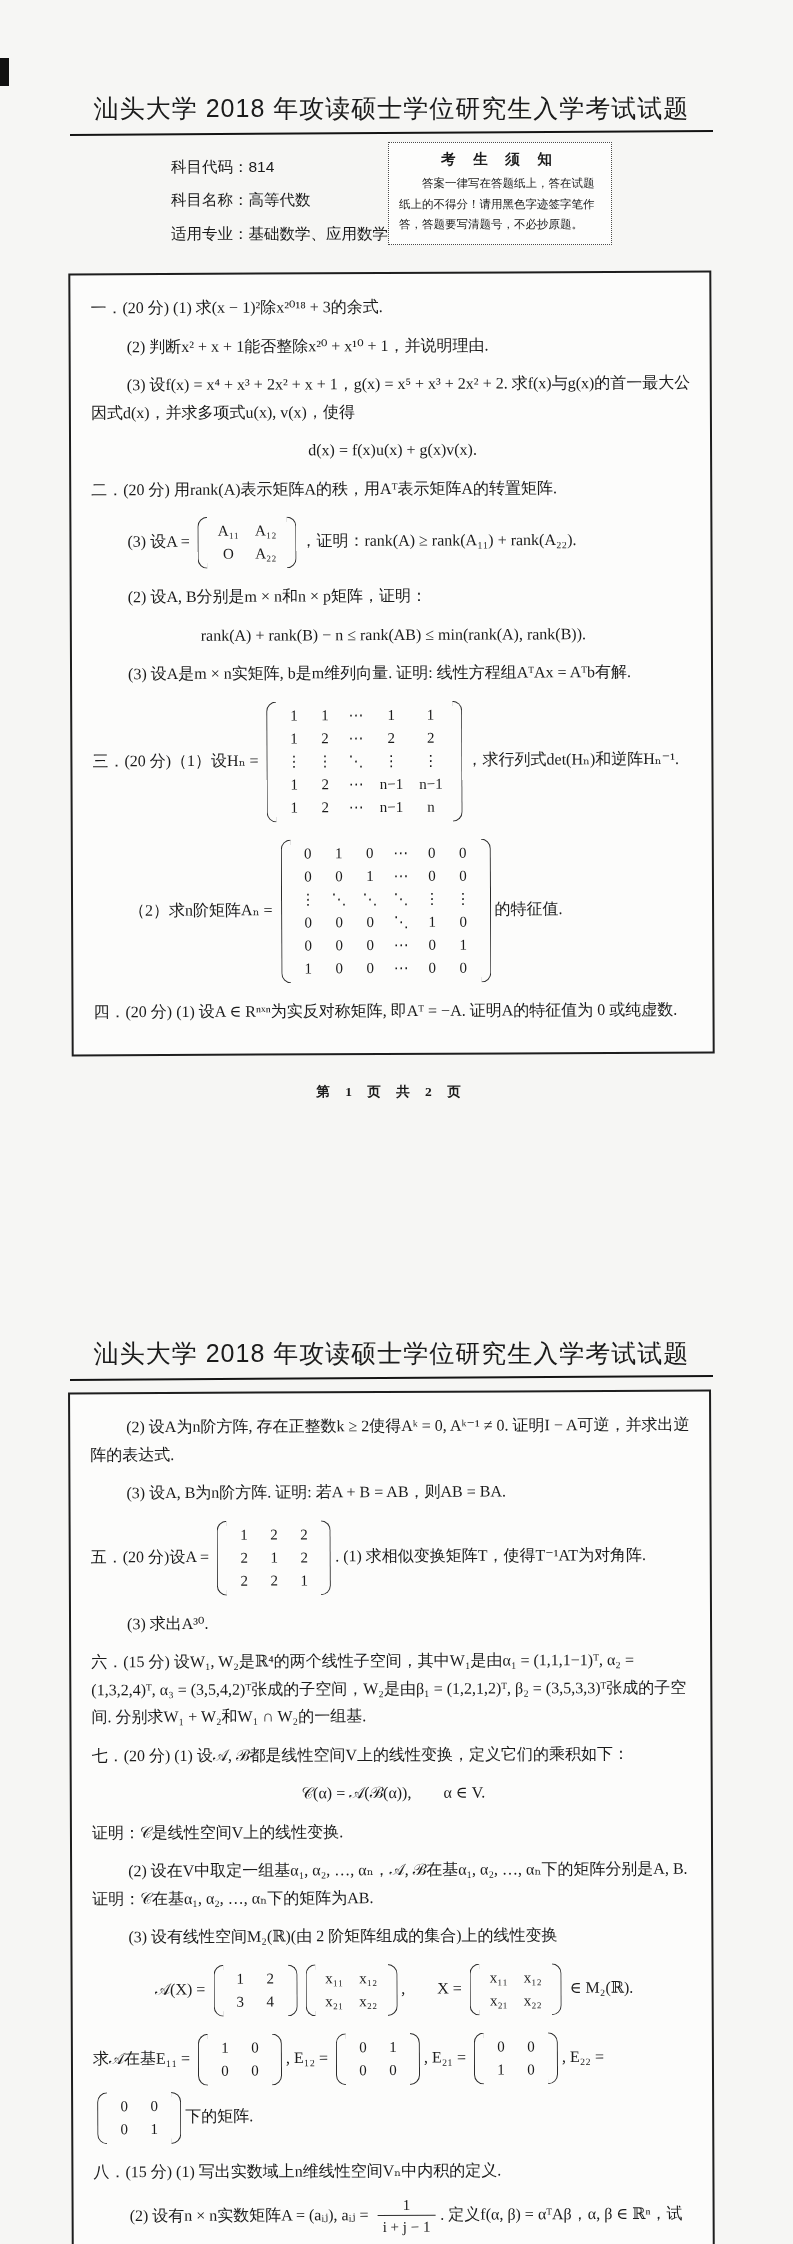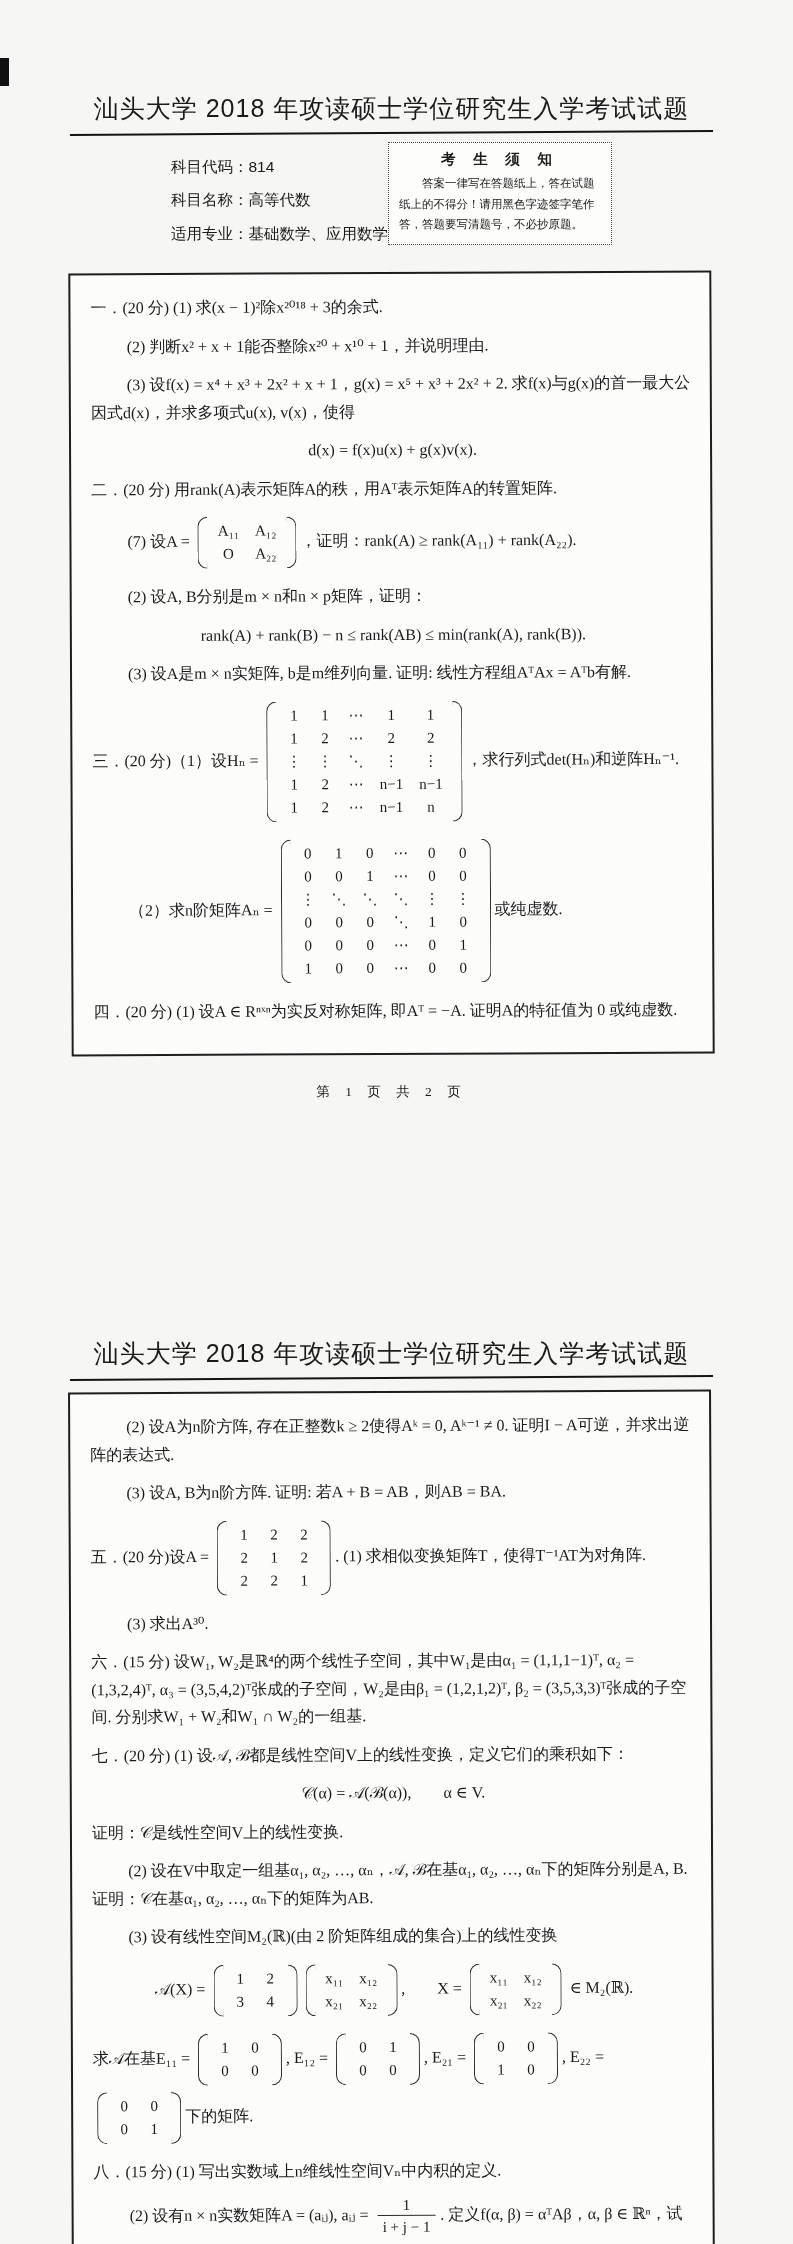--- a/index.html
+++ b/index.html
@@ -40,21 +40,21 @@
     border:2.2px solid #1e1e1e;
     margin-top:22px;
     padding:8px 16px 18px 20px;
     transform:rotate(-0.25deg);
     background:#fcfcfb;
   }
   .page2 .qbox{margin-top:12px;}
   .qline{font-size:16px;line-height:1.72;margin:11px 0;}
   .qline.sub{text-indent:36px;}
   .qline.center{text-align:center;text-indent:0;}
-  .page-footer{text-align:center;font-size:13.5px;letter-spacing:6px;margin-top:28px;}
+  .page-footer{text-align:center;font-size:13.5px;letter-spacing:6px;margin-top:28px;font-weight:bold;}
   
   .matrix{display:inline-flex;align-items:stretch;vertical-align:middle;margin:3px 4px;text-indent:0;}
   .paren{width:9px;border:1.7px solid #2c2c2c;flex:none;}
   .paren-l{border-right:none;border-radius:13px 0 0 13px;}
   .paren-r{border-left:none;border-radius:0 13px 13px 0;}
   .mgrid{
     display:inline-grid;
     column-gap:16px;row-gap:2px;
     padding:4px 10px;
     text-align:center;
@@ -86,21 +86,21 @@
         <div class="notice-title">考 生 须 知</div>
         <div class="notice-body">答案一律写在答题纸上，答在试题纸上的不得分！请用黑色字迹签字笔作答，答题要写清题号，不必抄原题。</div>
       </div>
     </div>
     <div class="qbox">
         <div class="qline head"><span class="trun">一．(20 分) (1) 求(x − 1)²除x²⁰¹⁸ + 3的余式.</span></div>
         <div class="qline sub"><span class="trun">(2) 判断x² + x + 1能否整除x²⁰ + x¹⁰ + 1，并说明理由.</span></div>
         <div class="qline sub"><span class="trun">(3) 设f(x) = x⁴ + x³ + 2x² + x + 1，g(x) = x⁵ + x³ + 2x² + 2. 求f(x)与g(x)的首一最大公因式d(x)，并求多项式u(x), v(x)，使得</span></div>
         <div class="qline center"><span class="trun">d(x) = f(x)u(x) + g(x)v(x).</span></div>
         <div class="qline head"><span class="trun">二．(20 分) 用rank(A)表示矩阵A的秩，用Aᵀ表示矩阵A的转置矩阵.</span></div>
-        <div class="qline sub"><span class="trun">(7) 设A = </span><span class="matrix">
+        <div class="qline sub"><span class="trun">(3) 设A = </span><span class="matrix">
             <span class="paren paren-l"></span>
             <span class="mgrid" style="grid-template-columns: repeat(2, auto);">
               <span class="mcell">A₁₁</span>
               <span class="mcell">A₁₂</span>
               <span class="mcell">O</span>
               <span class="mcell">A₂₂</span>
             </span>
             <span class="paren paren-r"></span>
           </span><span class="trun">，证明：rank(A) ≥ rank(A₁₁) + rank(A₂₂).</span></div>
         <div class="qline sub"><span class="trun">(2) 设A, B分别是m × n和n × p矩阵，证明：</span></div>
@@ -171,21 +171,21 @@
               <span class="mcell">0</span>
               <span class="mcell">1</span>
               <span class="mcell">1</span>
               <span class="mcell">0</span>
               <span class="mcell">0</span>
               <span class="mcell">⋯</span>
               <span class="mcell">0</span>
               <span class="mcell">0</span>
             </span>
             <span class="paren paren-r"></span>
-          </span><span class="trun">或纯虚数.</span></div>
+          </span><span class="trun">的特征值.</span></div>
         <div class="qline head"><span class="trun">四．(20 分) (1) 设A ∈ Rⁿˣⁿ为实反对称矩阵, 即Aᵀ = −A. 证明A的特征值为 0 或纯虚数.</span></div>
       </div>
     <div class="page-footer">第 1 页 共 2 页</div>
   </section>
 
   <section class="page page2">
     <h1 class="page-title">汕头大学 2018 年攻读硕士学位研究生入学考试试题</h1>
     <div class="title-rule"></div>
     <div class="qbox">
         <div class="qline sub"><span class="trun">(2) 设A为n阶方阵, 存在正整数k ≥ 2使得Aᵏ = 0, Aᵏ⁻¹ ≠ 0. 证明I − A可逆，并求出逆阵的表达式.</span></div>

